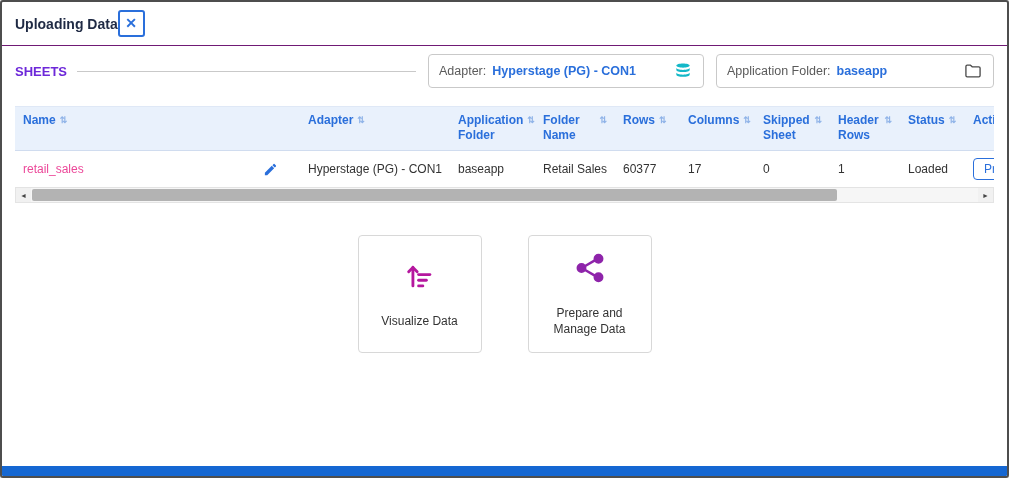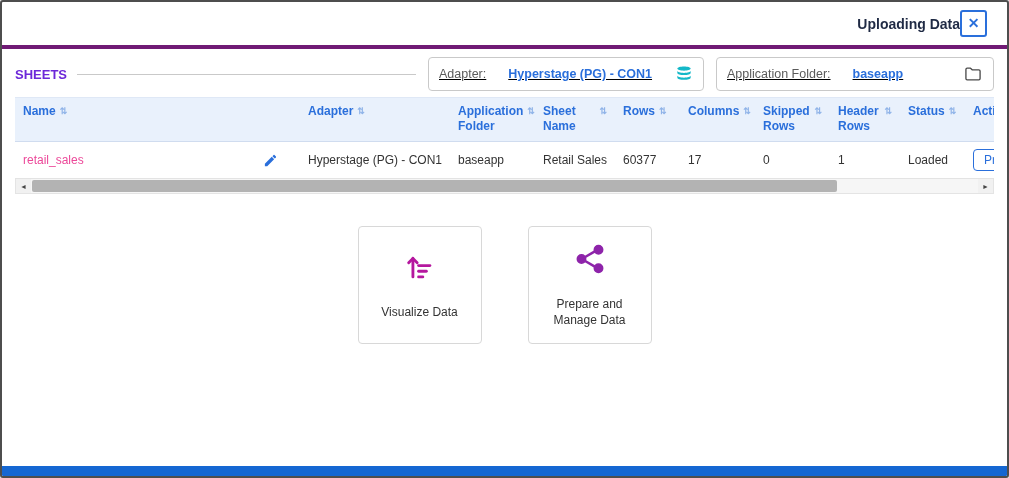--- a/index.html
+++ b/index.html
@@ -2,41 +2,41 @@
 <html><head>
 <meta charset="utf-8">
 <style>
   * { box-sizing: border-box; margin: 0; padding: 0; }
   html,body { width:1009px; height:478px; background:#e9e9e9; font-family:"Liberation Sans", sans-serif; }
   .dialog{
     position:relative; width:1009px; height:478px; background:#fff;
     border:2px solid #4e4e4e; border-radius:3px; overflow:hidden;
   }
   
-  .titlebar{ display:flex; align-items:center; justify-content:flex-end;
-    padding:8px 20px; border-bottom:4px solid #701a75; }
+  .titlebar{ display:flex; align-items:center; justify-content:flex-start;
+    padding:8px 13px; border-bottom:1px solid #701a75; }
   .title{ font-size:14px; font-weight:bold; color:#1f2a44; }
   .close-btn{ width:27px; height:27px; border:2px solid #2a6fdb; border-radius:3px;
     background:#fff; color:#2a6fdb; font-weight:bold; font-size:14px; line-height:23px;
     text-align:center; cursor:pointer; }
   
   .content{ padding:8px 13px 0; }
   .section-row{ display:flex; align-items:center; }
   .section-label{ font-size:13px; font-weight:bold; color:#6d28d9; white-space:nowrap; }
   .section-line{ flex:1; border-top:1px solid #c9c9c9; margin-left:10px; }
   
-  .pill{ display:flex; align-items:center; gap:22px; border:1px solid #c9c9c9; border-radius:4px;
-    background:#fff; padding:0 10px; height:34px; margin-left:12px; flex:none; cursor:pointer;text-decoration:underline; }
+  .pill{ display:flex; align-items:center; gap:6px; border:1px solid #c9c9c9; border-radius:4px;
+    background:#fff; padding:0 10px; height:34px; margin-left:12px; flex:none; cursor:pointer; }
   .pill-adapter{ width:276px; }
   .pill-folder{ width:278px; }
   .pill-label{ color:#5a5a5a; font-size:12.5px; white-space:nowrap; }
   .pill-value{ color:#2a6fdb; font-size:12.5px; font-weight:bold; white-space:nowrap; }
   .pill-icon{ margin-left:auto; display:flex; }
   
-  .table-clip{ margin-top:6px; width:100%; overflow:hidden; }
+  .table-clip{ margin-top:18px; width:100%; overflow:hidden; }
   table{ border-collapse:collapse; table-layout:fixed; width:1005px; font-size:12px; }
   thead th{ background:#e9f1fc; color:#2a6fdb; font-weight:bold; text-align:left;
     padding:6px 8px; vertical-align:top; height:44px;
     border-top:1px solid #dfe8f6; border-bottom:1px solid #d0dcef; cursor:pointer; }
   .th-inner{ display:flex; align-items:flex-start; gap:4px; line-height:1.25; }
   .sort{ color:#8fb3e8; font-size:9px; padding-top:2px; }
   tbody td{ background:#fff; color:#333; padding:7px 8px; border-bottom:1px solid #e3e3e3;
     white-space:nowrap; overflow:hidden; height:31px; }
   .name-cell{ display:flex; align-items:center; }
   .name-link{ color:#ec4899; text-decoration:none; cursor:pointer; }
@@ -128,39 +128,39 @@
                 </div>
               </th>
             <th>
                 <div class="th-inner">
                   <span>Application Folder</span>
                   <span class="sort">⇅</span>
                 </div>
               </th>
             <th>
                 <div class="th-inner">
-                  <span>Sheet Name</span>
+                  <span>Folder Name</span>
                   <span class="sort">⇅</span>
                 </div>
               </th>
             <th>
                 <div class="th-inner">
                   <span>Rows</span>
                   <span class="sort">⇅</span>
                 </div>
               </th>
             <th>
                 <div class="th-inner">
                   <span>Columns</span>
                   <span class="sort">⇅</span>
                 </div>
               </th>
             <th>
                 <div class="th-inner">
-                  <span>Skipped Rows</span>
+                  <span>Skipped Sheet</span>
                   <span class="sort">⇅</span>
                 </div>
               </th>
             <th>
                 <div class="th-inner">
                   <span>Header Rows</span>
                   <span class="sort">⇅</span>
                 </div>
               </th>
             <th>

